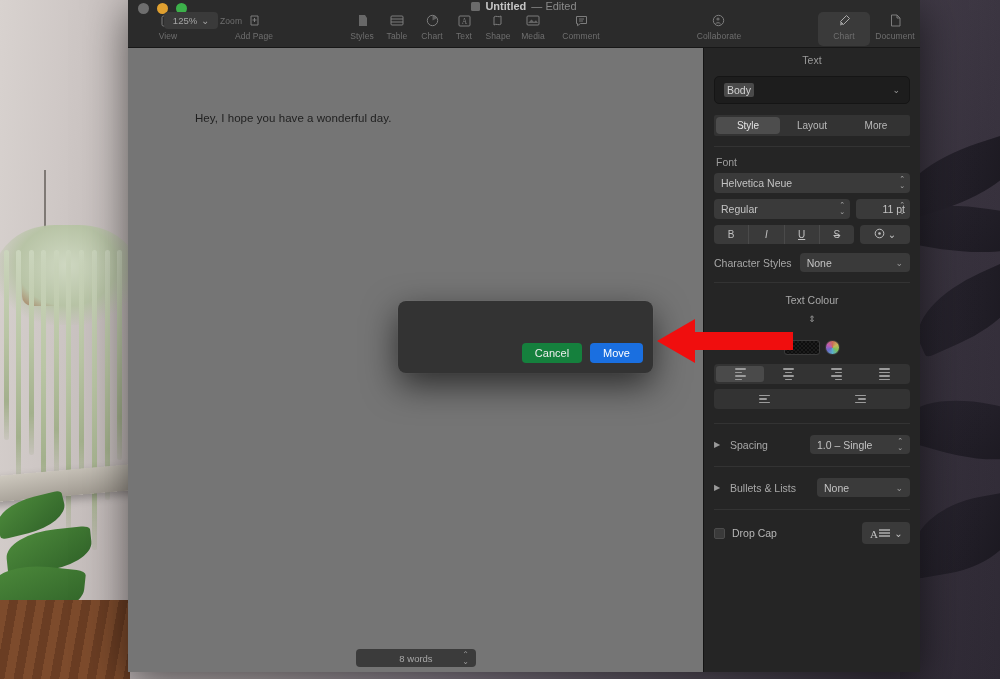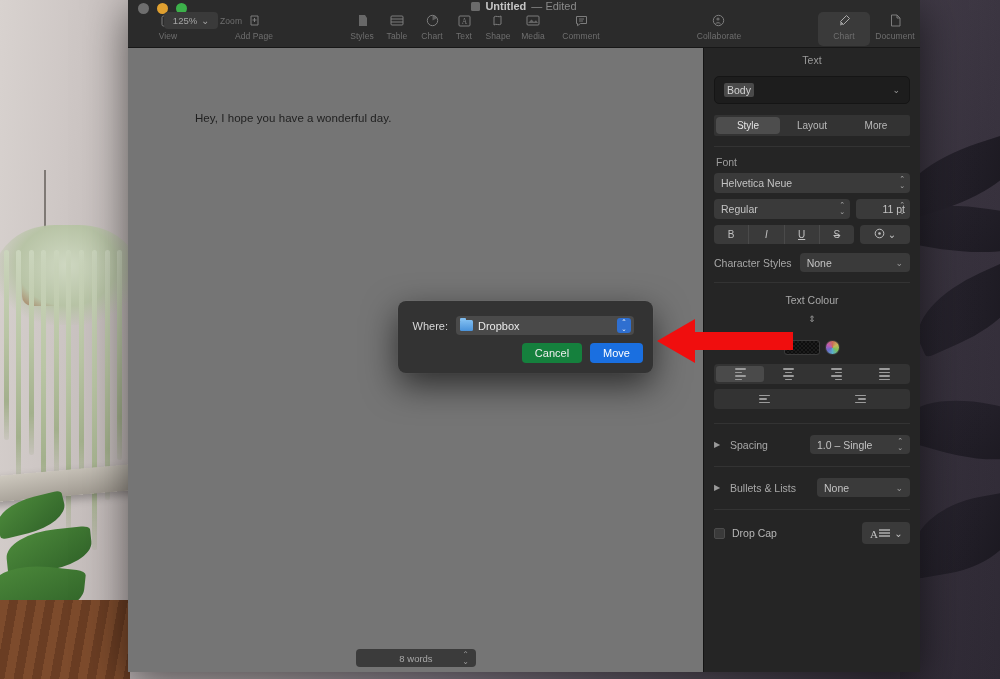--- a/index.html
+++ b/index.html
@@ -700,31 +700,20 @@
             <line x1="10" y1="9" x2="21" y2="9" stroke="currentColor" stroke-width="1.3"></line>
           </svg>
         <span>⌄</span>
       </span>
     </div>
 
   </div>
 </div>
 
 <div id="sheet">
-  <div class="sheet-row">
-    <span class="where-lbl">Where:</span>
-    <div class="where-pop">
-      <span class="folder-ico"></span>
-      <span class="where-val">Dropbox</span>
-      <span class="pop-arrows">
-          <span>⌃</span>
-          <span>⌄</span>
-        </span>
-    </div>
-  </div>
   <div class="sheet-btns">
     <div class="btn btn-cancel">Cancel</div>
     <div class="btn btn-move">Move</div>
   </div>
 </div>
 
 <svg id="arrow" width="140" height="56" viewBox="0 0 140 56">
   <path d="M2 28 L40 6 L40 19 L138 19 L138 37 L40 37 L40 50 Z" fill="#f00e0e"></path>
 </svg>
 

